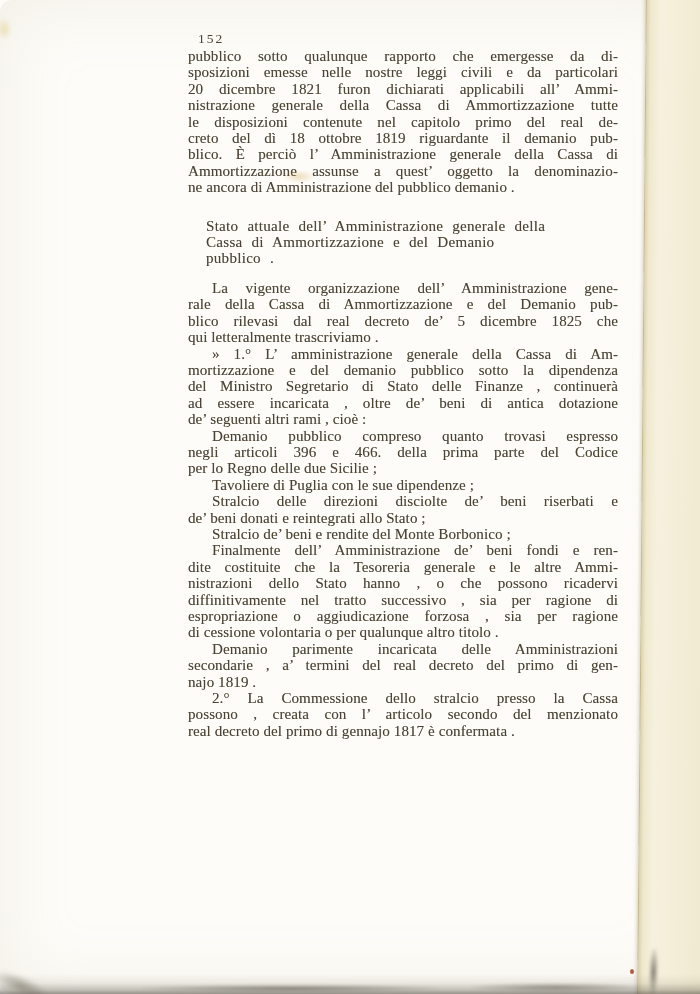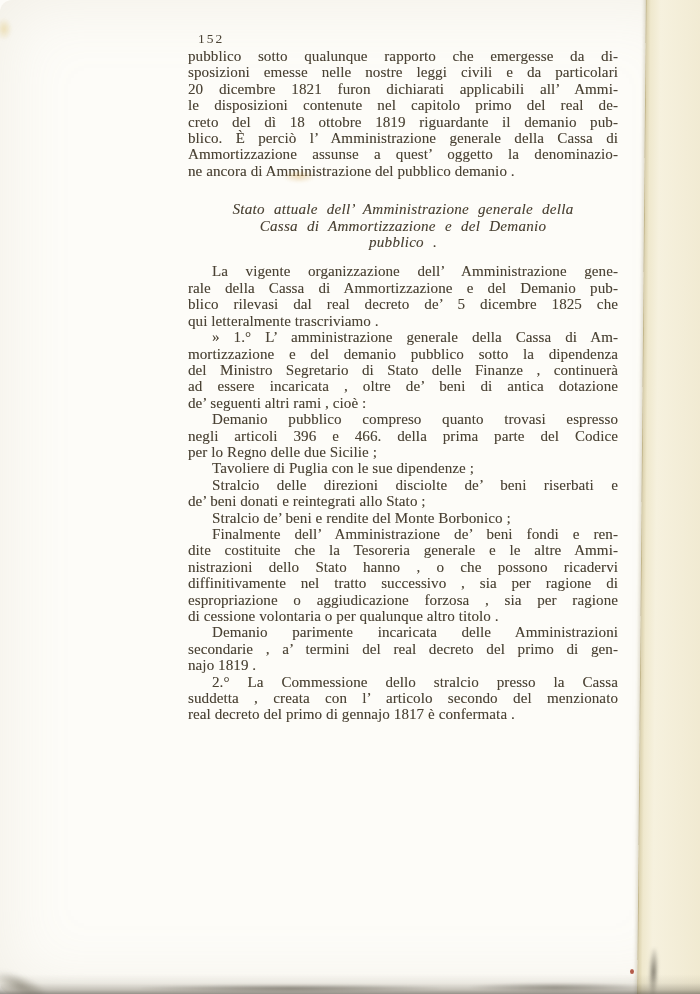--- a/index.html
+++ b/index.html
@@ -47,22 +47,21 @@
     white-space: normal;
   }
   .block.paragraph .line.last {
     text-align-last: left;
   }
   .line.indent {
     text-indent: 24px;
   }
   .block.heading {
     margin: 22px 18px 13px 18px;
-    font-style: italic;
-    text-align: center;
+    text-align: left;
     word-spacing: 5px;
     letter-spacing: 0.3px;
   }
   
   .stain, .speck, .smudge {
     position: absolute;
     pointer-events: none;
   }
   .stain-orange {
     left: 282px; top: 170px; width: 34px; height: 13px;
@@ -132,20 +131,21 @@
 <body>
 
 <div class="scan">
   <div class="paper">
     <div class="page-number">152</div>
     <div class="text-column">
         <div class="block paragraph">
           <div class="line">pubblico sotto qualunque rapporto che emergesse da di-</div>
           <div class="line">sposizioni emesse nelle nostre leggi civili e da particolari</div>
           <div class="line">20 dicembre 1821 furon dichiarati applicabili all’ Ammi-</div>
+          <div class="line">nistrazione generale della Cassa di Ammortizzazione tutte</div>
           <div class="line">le disposizioni contenute nel capitolo primo del real de-</div>
           <div class="line">creto del dì 18 ottobre 1819 riguardante il demanio pub-</div>
           <div class="line">blico. È perciò l’ Amministrazione generale della Cassa di</div>
           <div class="line">Ammortizzazione assunse a quest’ oggetto la denominazio-</div>
           <div class="line last">ne ancora di Amministrazione del pubblico demanio .</div>
         </div>
         <div class="block heading">
           <div class="line">Stato attuale dell’ Amministrazione generale della</div>
           <div class="line">Cassa di Ammortizzazione e del Demanio</div>
           <div class="line last">pubblico .</div>
@@ -186,21 +186,21 @@
           <div class="line">espropriazione o aggiudicazione forzosa , sia per ragione</div>
           <div class="line last">di cessione volontaria o per qualunque altro titolo .</div>
         </div>
         <div class="block paragraph">
           <div class="line indent">Demanio parimente incaricata delle Amministrazioni</div>
           <div class="line">secondarie , a’ termini del real decreto del primo di gen-</div>
           <div class="line last">najo 1819 .</div>
         </div>
         <div class="block paragraph">
           <div class="line indent">2.° La Commessione dello stralcio presso la Cassa</div>
-          <div class="line">suddetta , creata con l’ articolo secondo del menzionato</div>
+          <div class="line">possono , creata con l’ articolo secondo del menzionato</div>
           <div class="line last">real decreto del primo di gennajo 1817 è confermata .</div>
         </div>
       </div>
     <div class="stain stain-orange"></div>
     <div class="stain stain-corner"></div>
     <div class="speck speck-dark"></div>
     <div class="speck speck-red"></div>
   </div>
   <div class="adjacent-page-edge"></div>
   <div class="smudge smudge-corner-left"></div>

